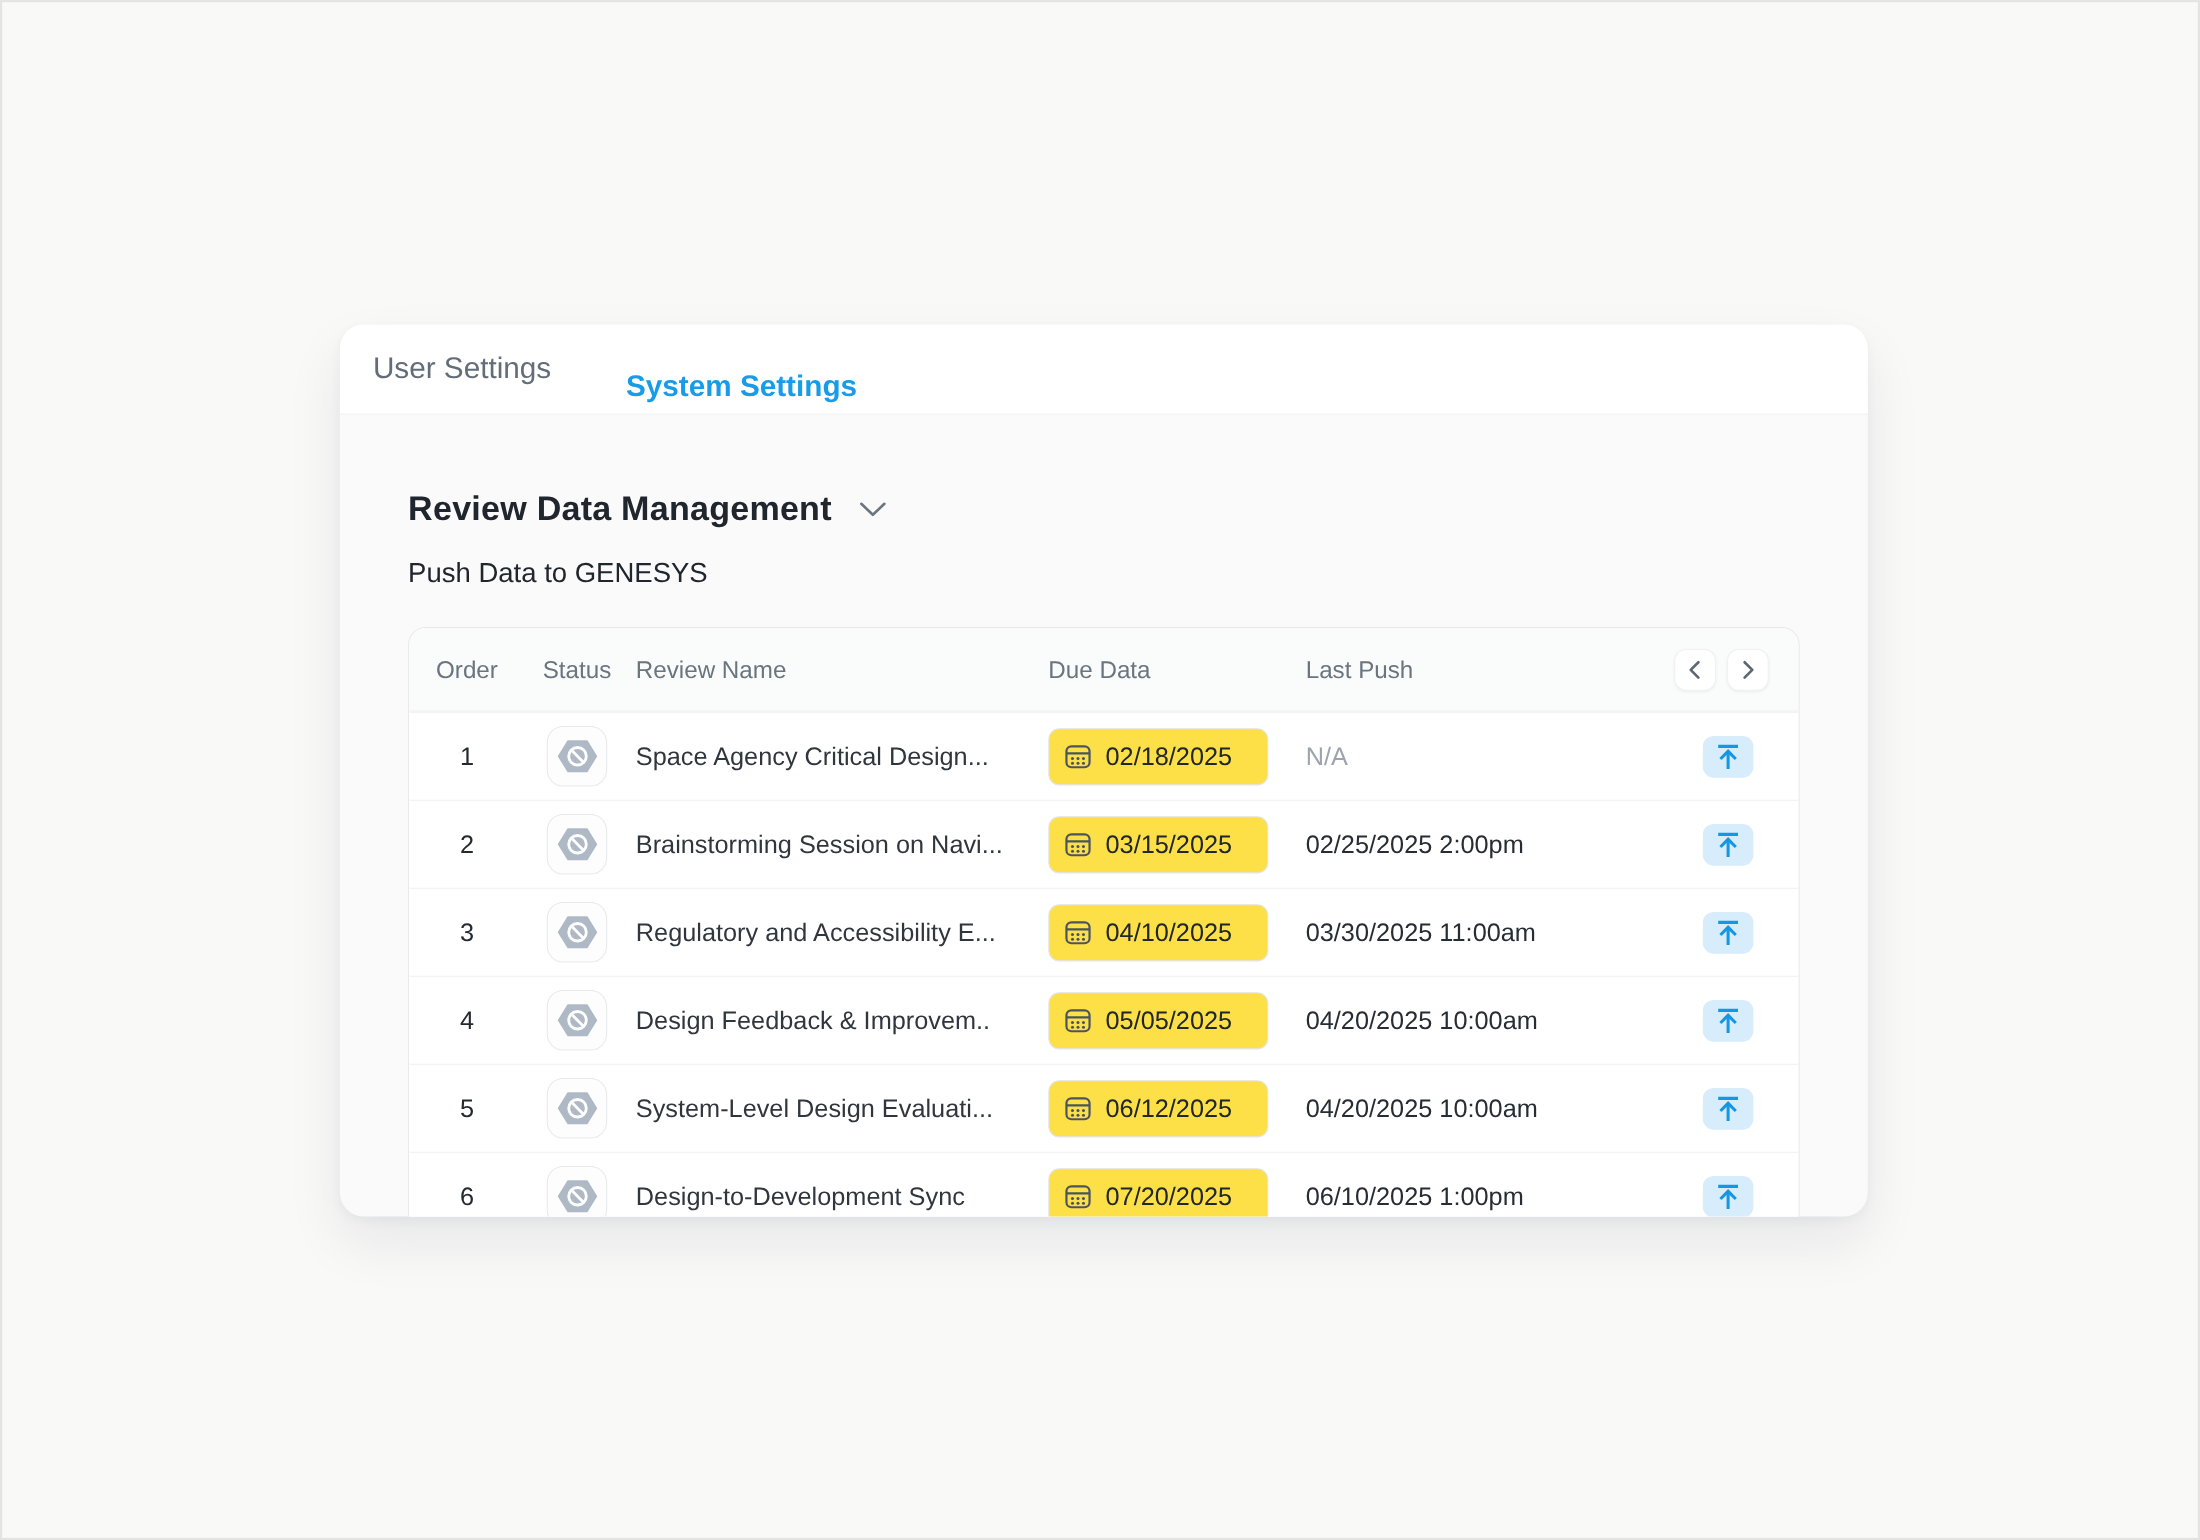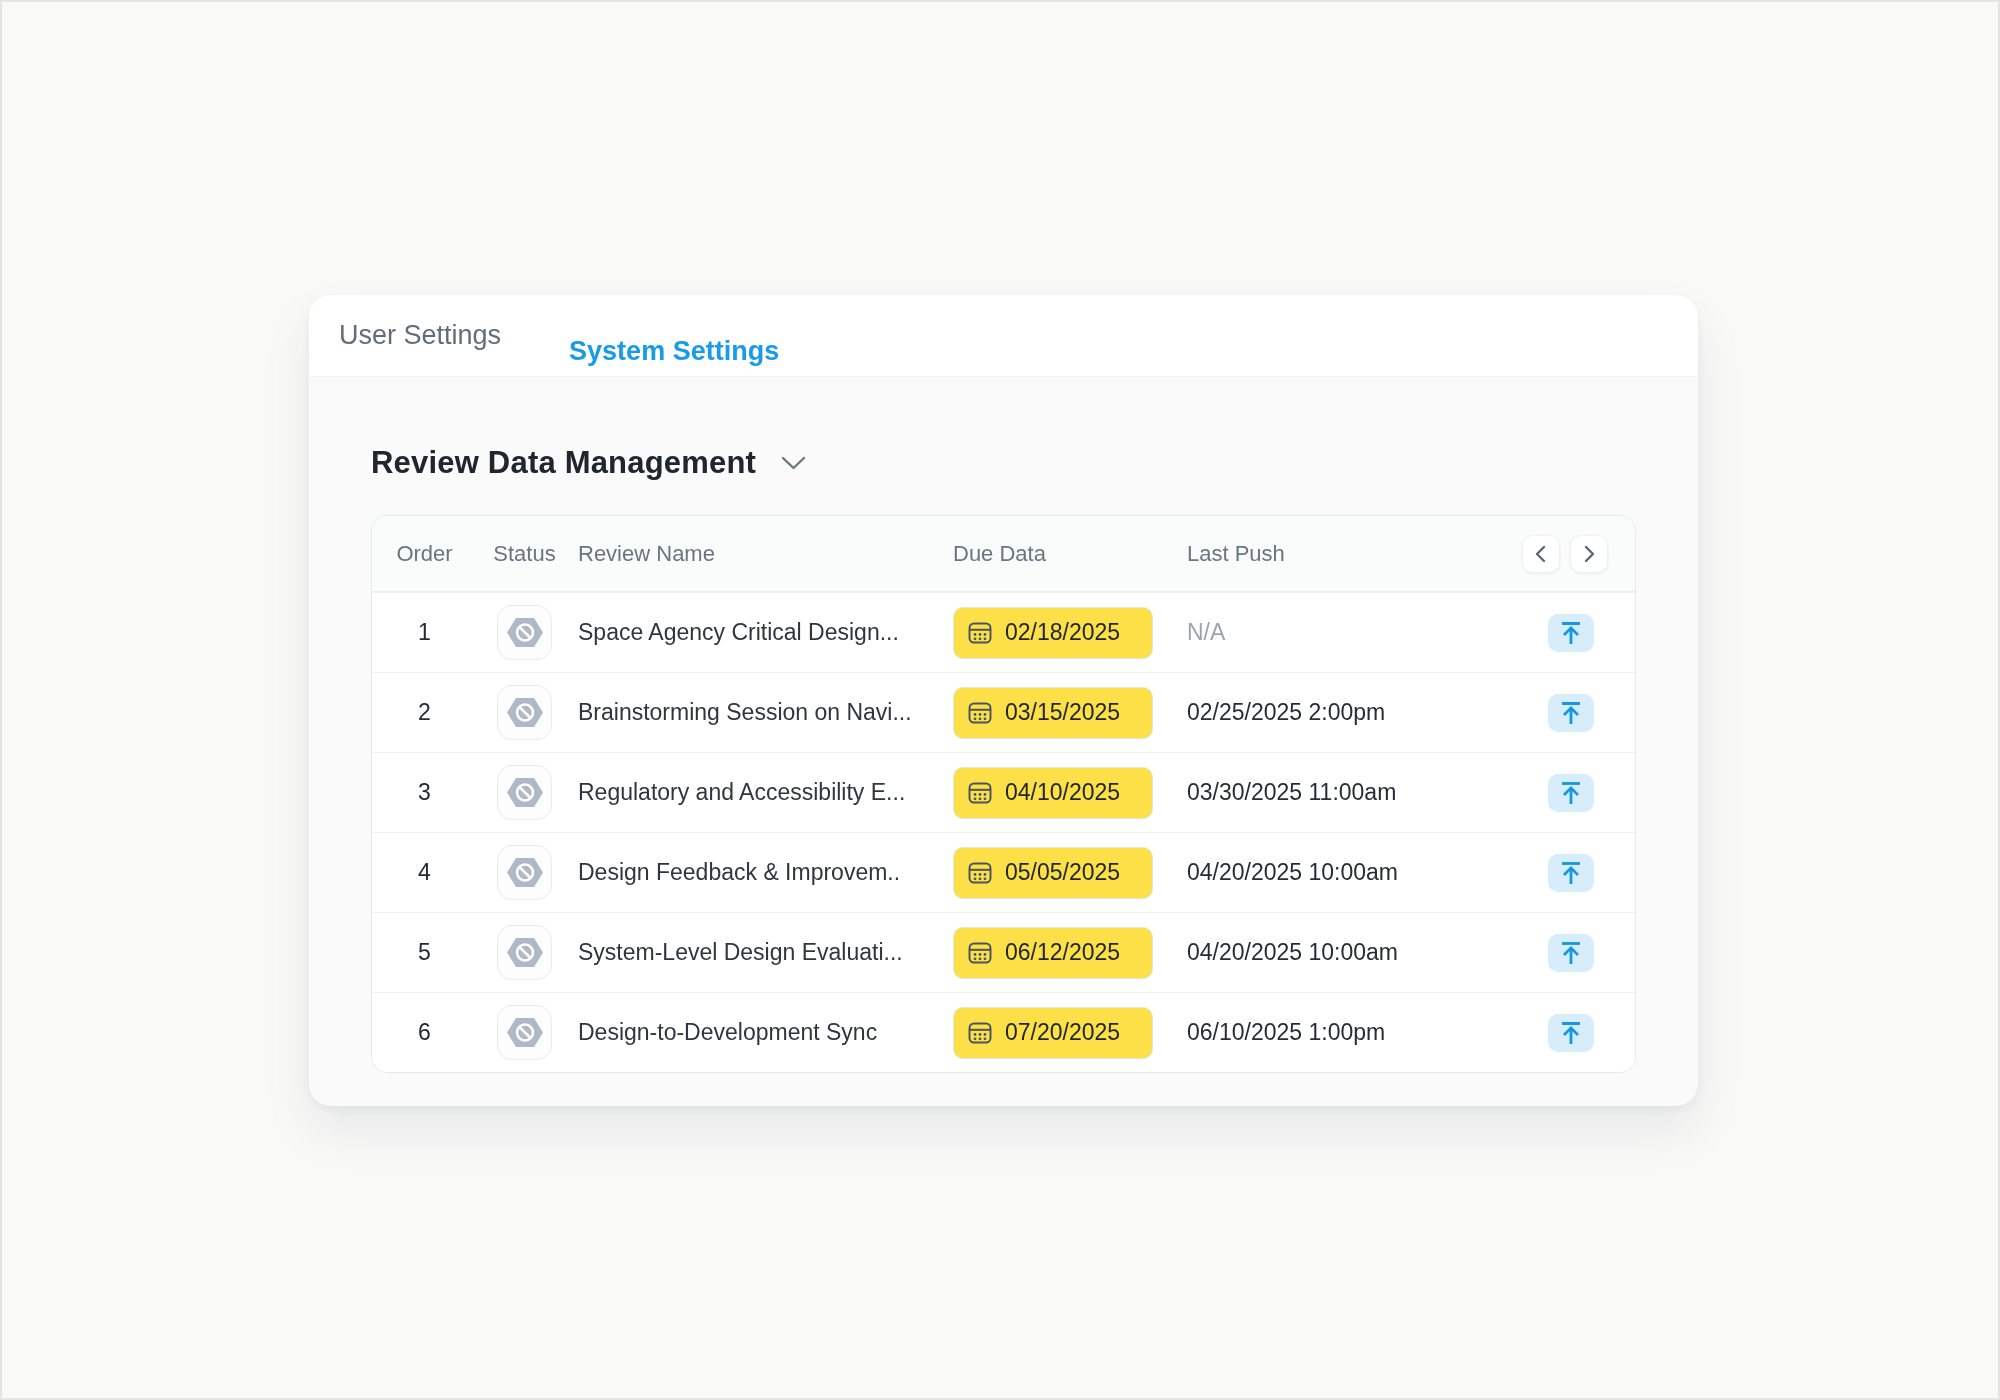--- a/index.html
+++ b/index.html
@@ -193,20 +193,21 @@
 
     <div class="heading-row">
       <h1>Review Data Management</h1>
       <button class="chev-btn">
         <svg width="27" height="18" viewBox="0 0 27 18">
           <polyline points="3,4 13.5,14 24,4" fill="none" stroke="#6C7680" stroke-width="2.4" stroke-linecap="round" stroke-linejoin="round"></polyline>
         </svg>
       </button>
     </div>
 
+    <div class="subtitle">Push Data to GENESYS</div>
 
     <div class="panel">
 
       <div class="thead">
         <div class="th center">Order</div>
         <div class="th center">Status</div>
         <div class="th padded">Review Name</div>
         <div class="th padded">Due Data</div>
         <div class="th padded-lg">Last Push</div>
         <div class="pager">

